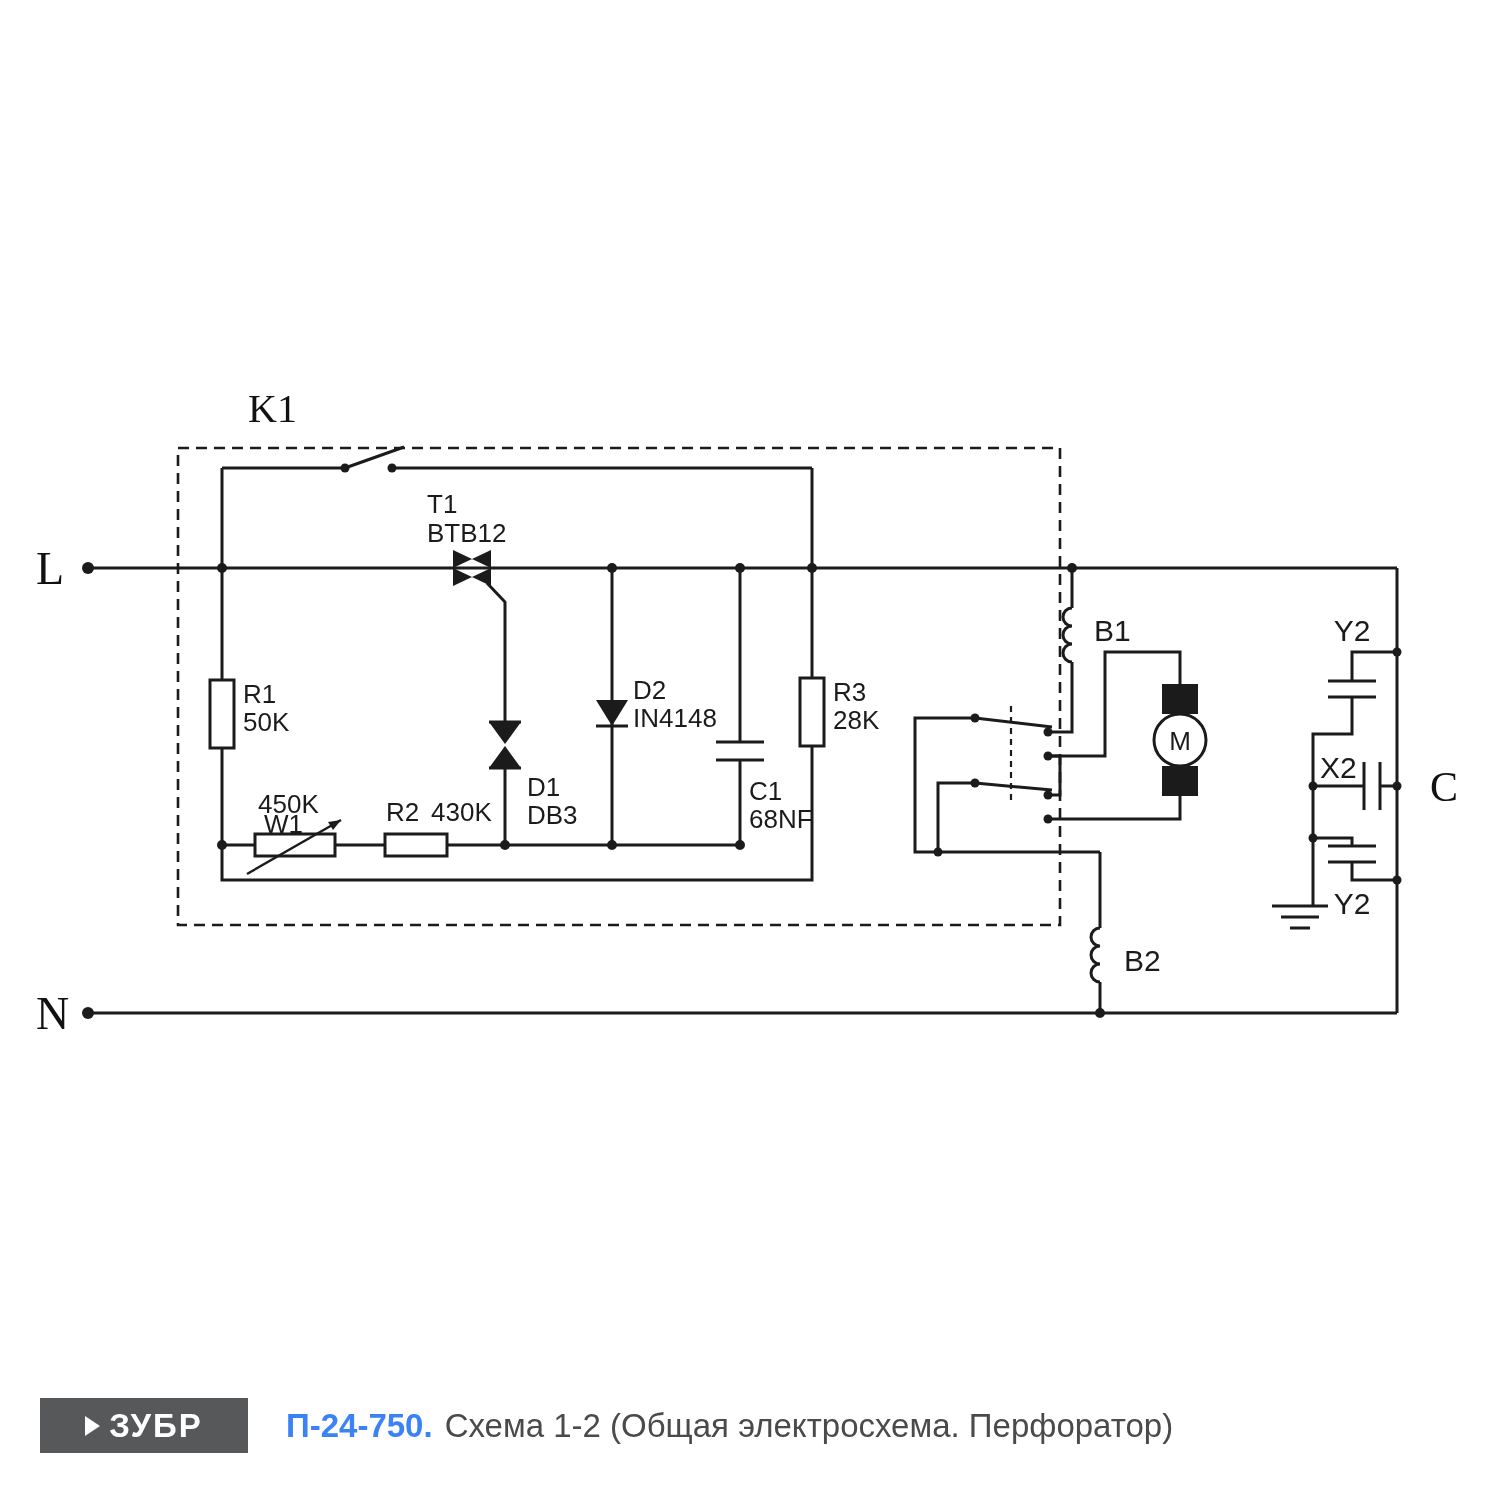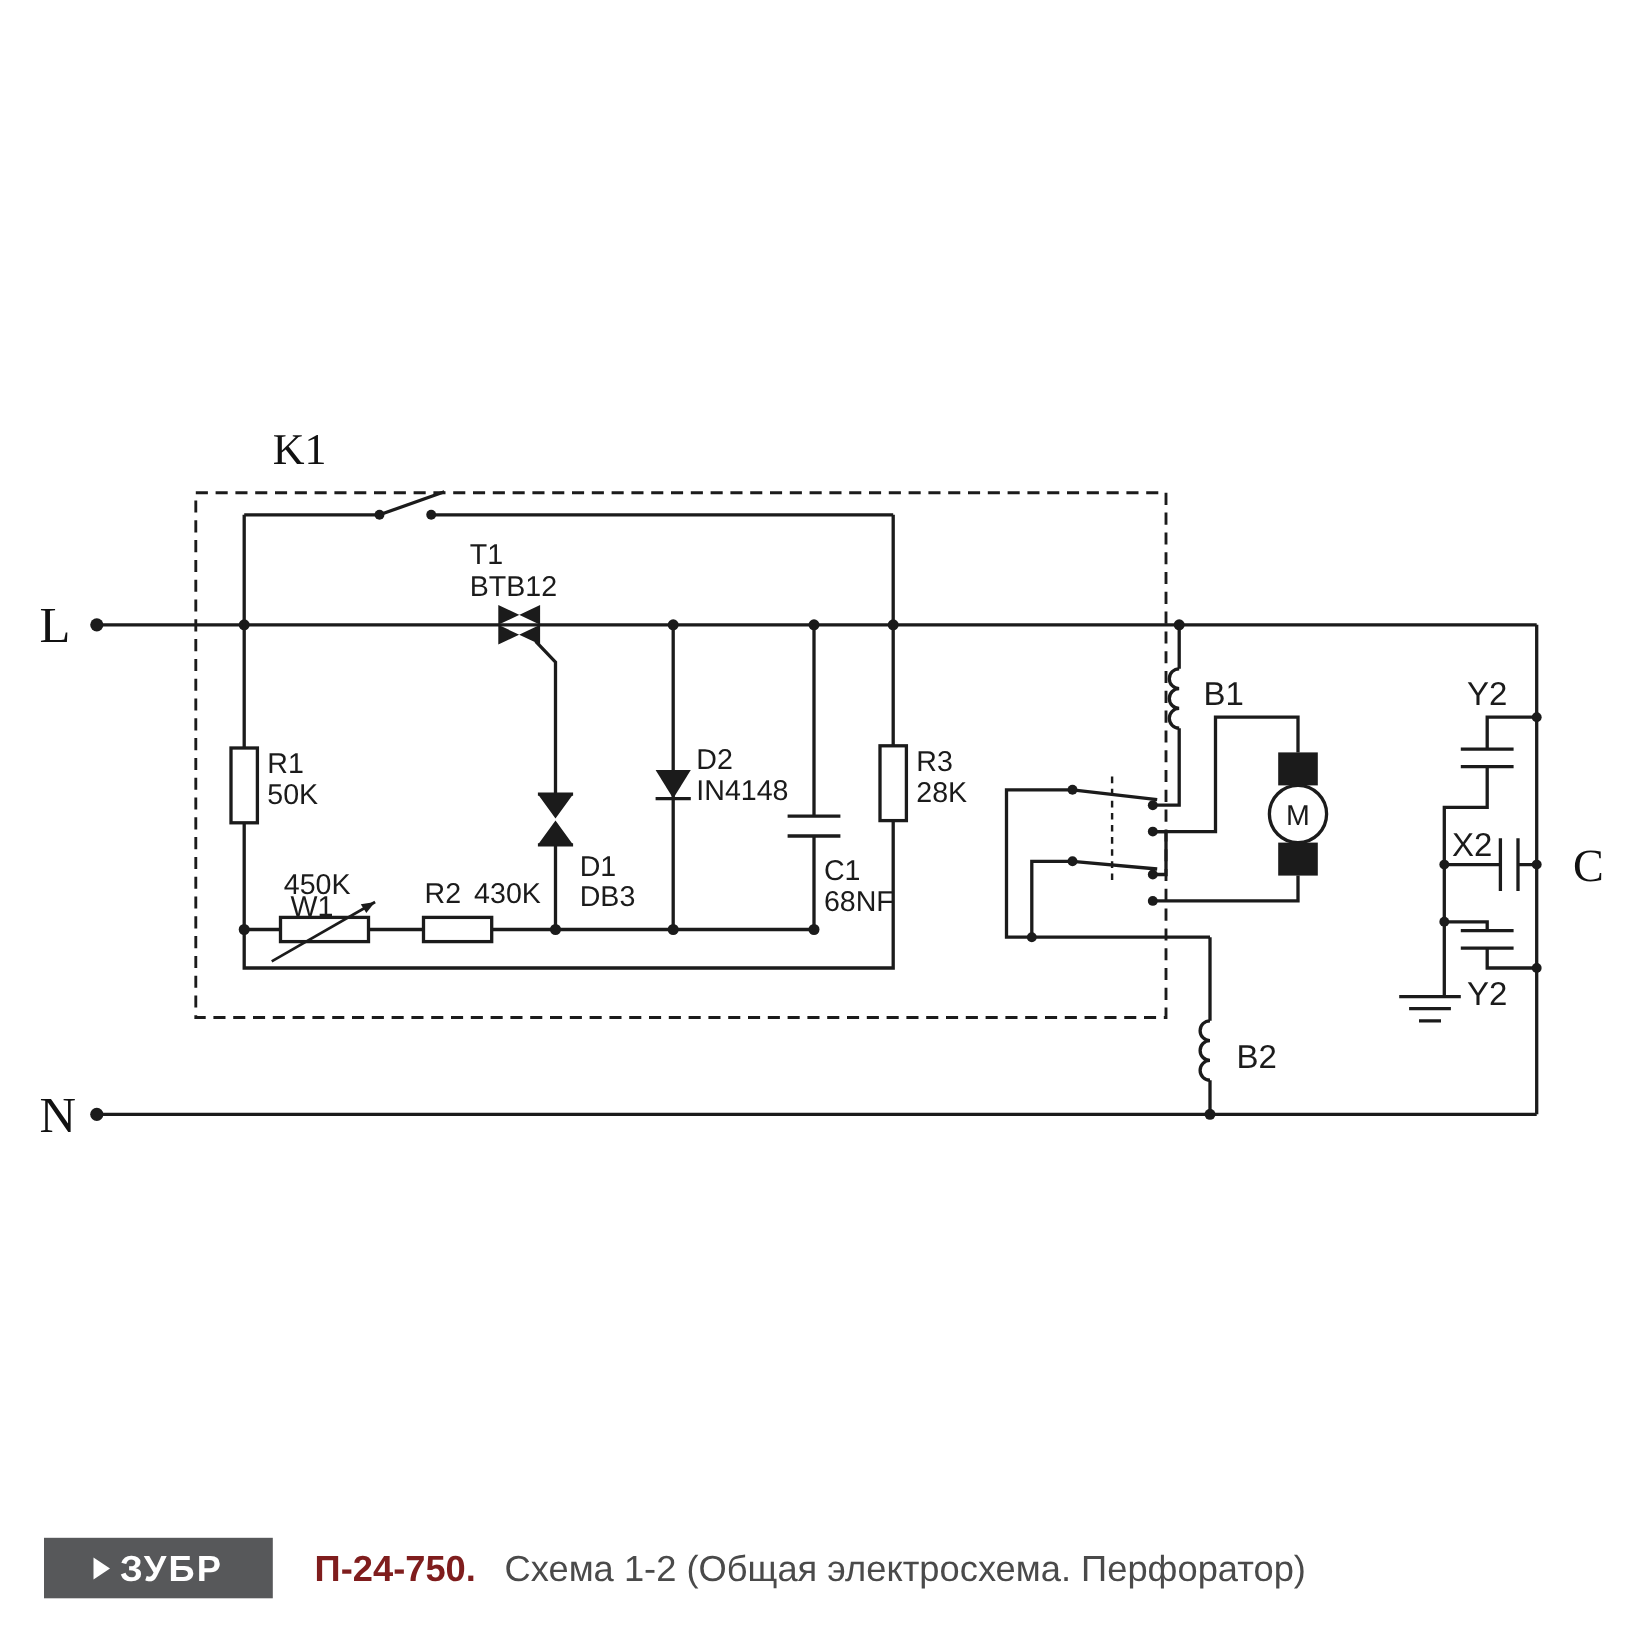--- a/index.html
+++ b/index.html
@@ -22,21 +22,21 @@
   .serif40{font-family:"Liberation Serif","DejaVu Serif",serif;font-size:40px;fill:#111;}
   
   .footer{position:absolute;left:0;top:1398px;width:1364px;height:56px;}
   .brand-box{position:absolute;left:40px;top:0;width:208px;height:55px;background:#57585a;
              display:flex;align-items:center;justify-content:center;gap:9px;}
   .brand-arrow{width:0;height:0;border-top:10px solid transparent;border-bottom:10px solid transparent;
                border-left:15px solid #ffffff;}
   .brand-text{color:#ffffff;font-weight:800;font-size:33px;letter-spacing:2px;}
   .caption{position:absolute;left:286px;top:0;height:55px;display:flex;align-items:center;
            font-size:33px;color:#4a4a4a;white-space:nowrap;}
-  .model{font-weight:bold;color:#7f1d1d;margin-right:26px;}
+  .model{font-weight:bold;color:#3b82f6;margin-right:12px;}
 </style>
 </head>
 <body>
 
 <div class="stage">
 
 <svg width="1500" height="1380" viewBox="0 0 1500 1380">
 
   <g>
     <path class="w" d="M88,568 H1397 M88,1013 H1397 M1397,568 V1013"></path>

